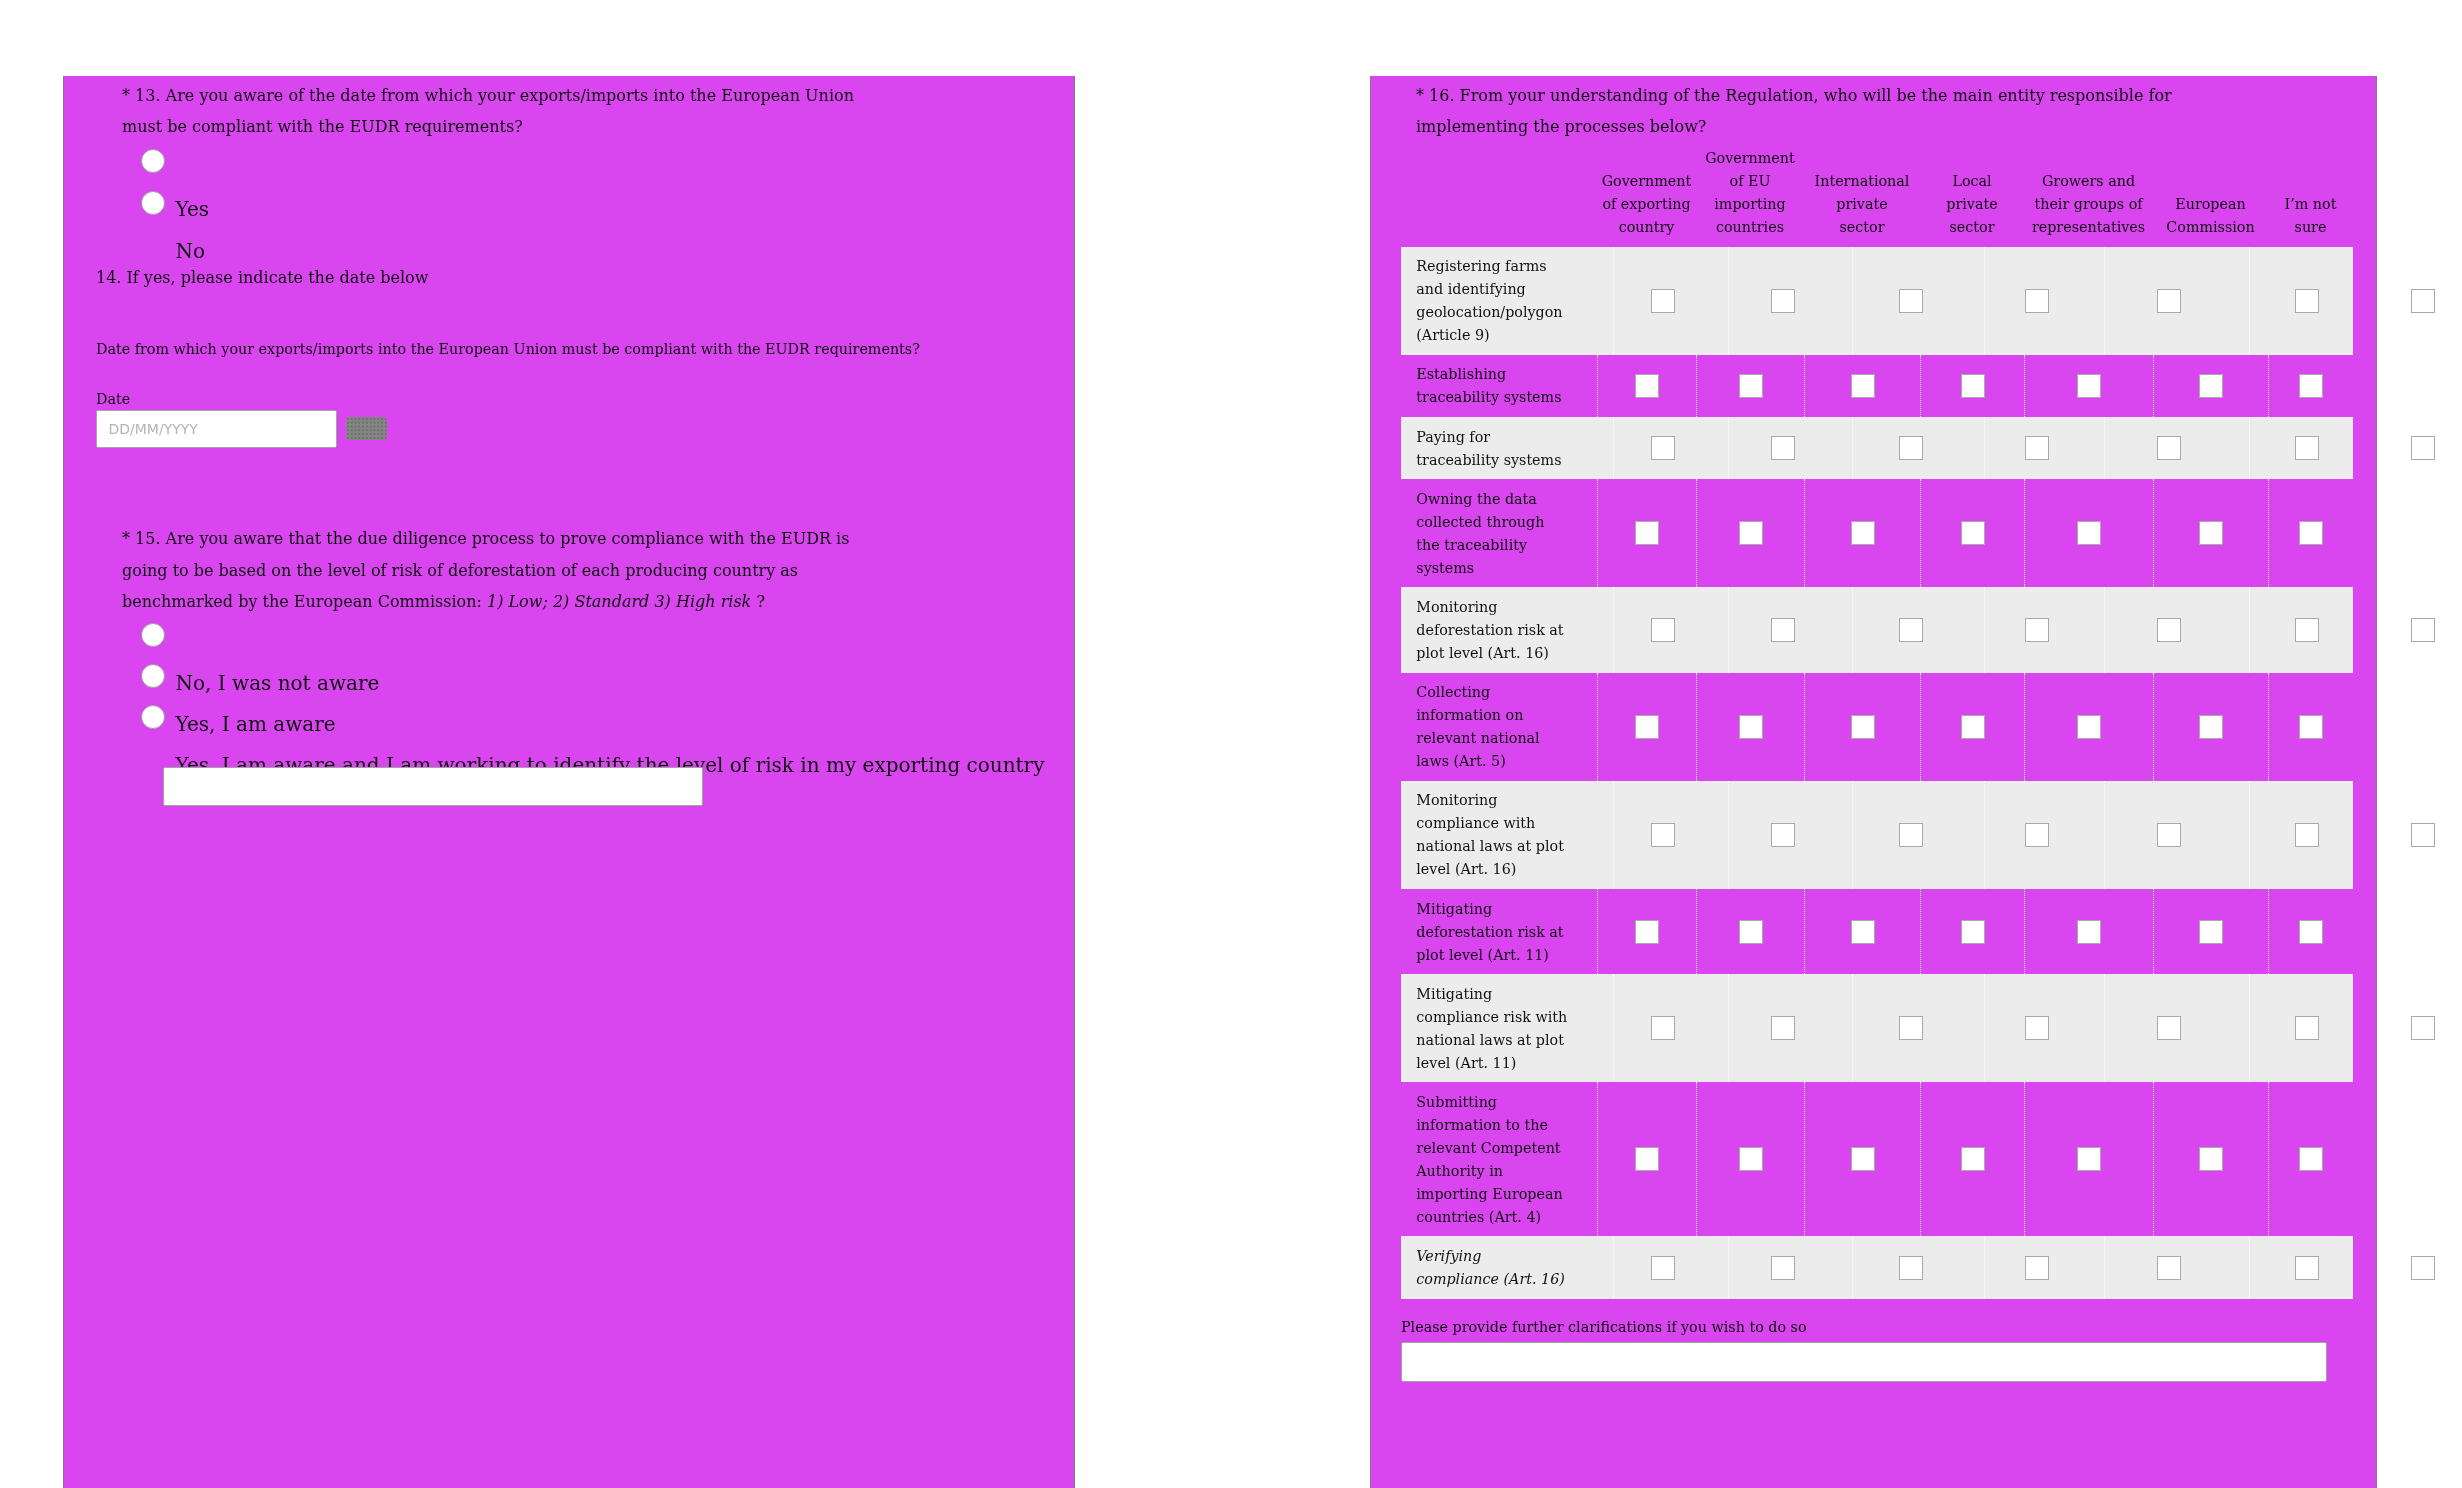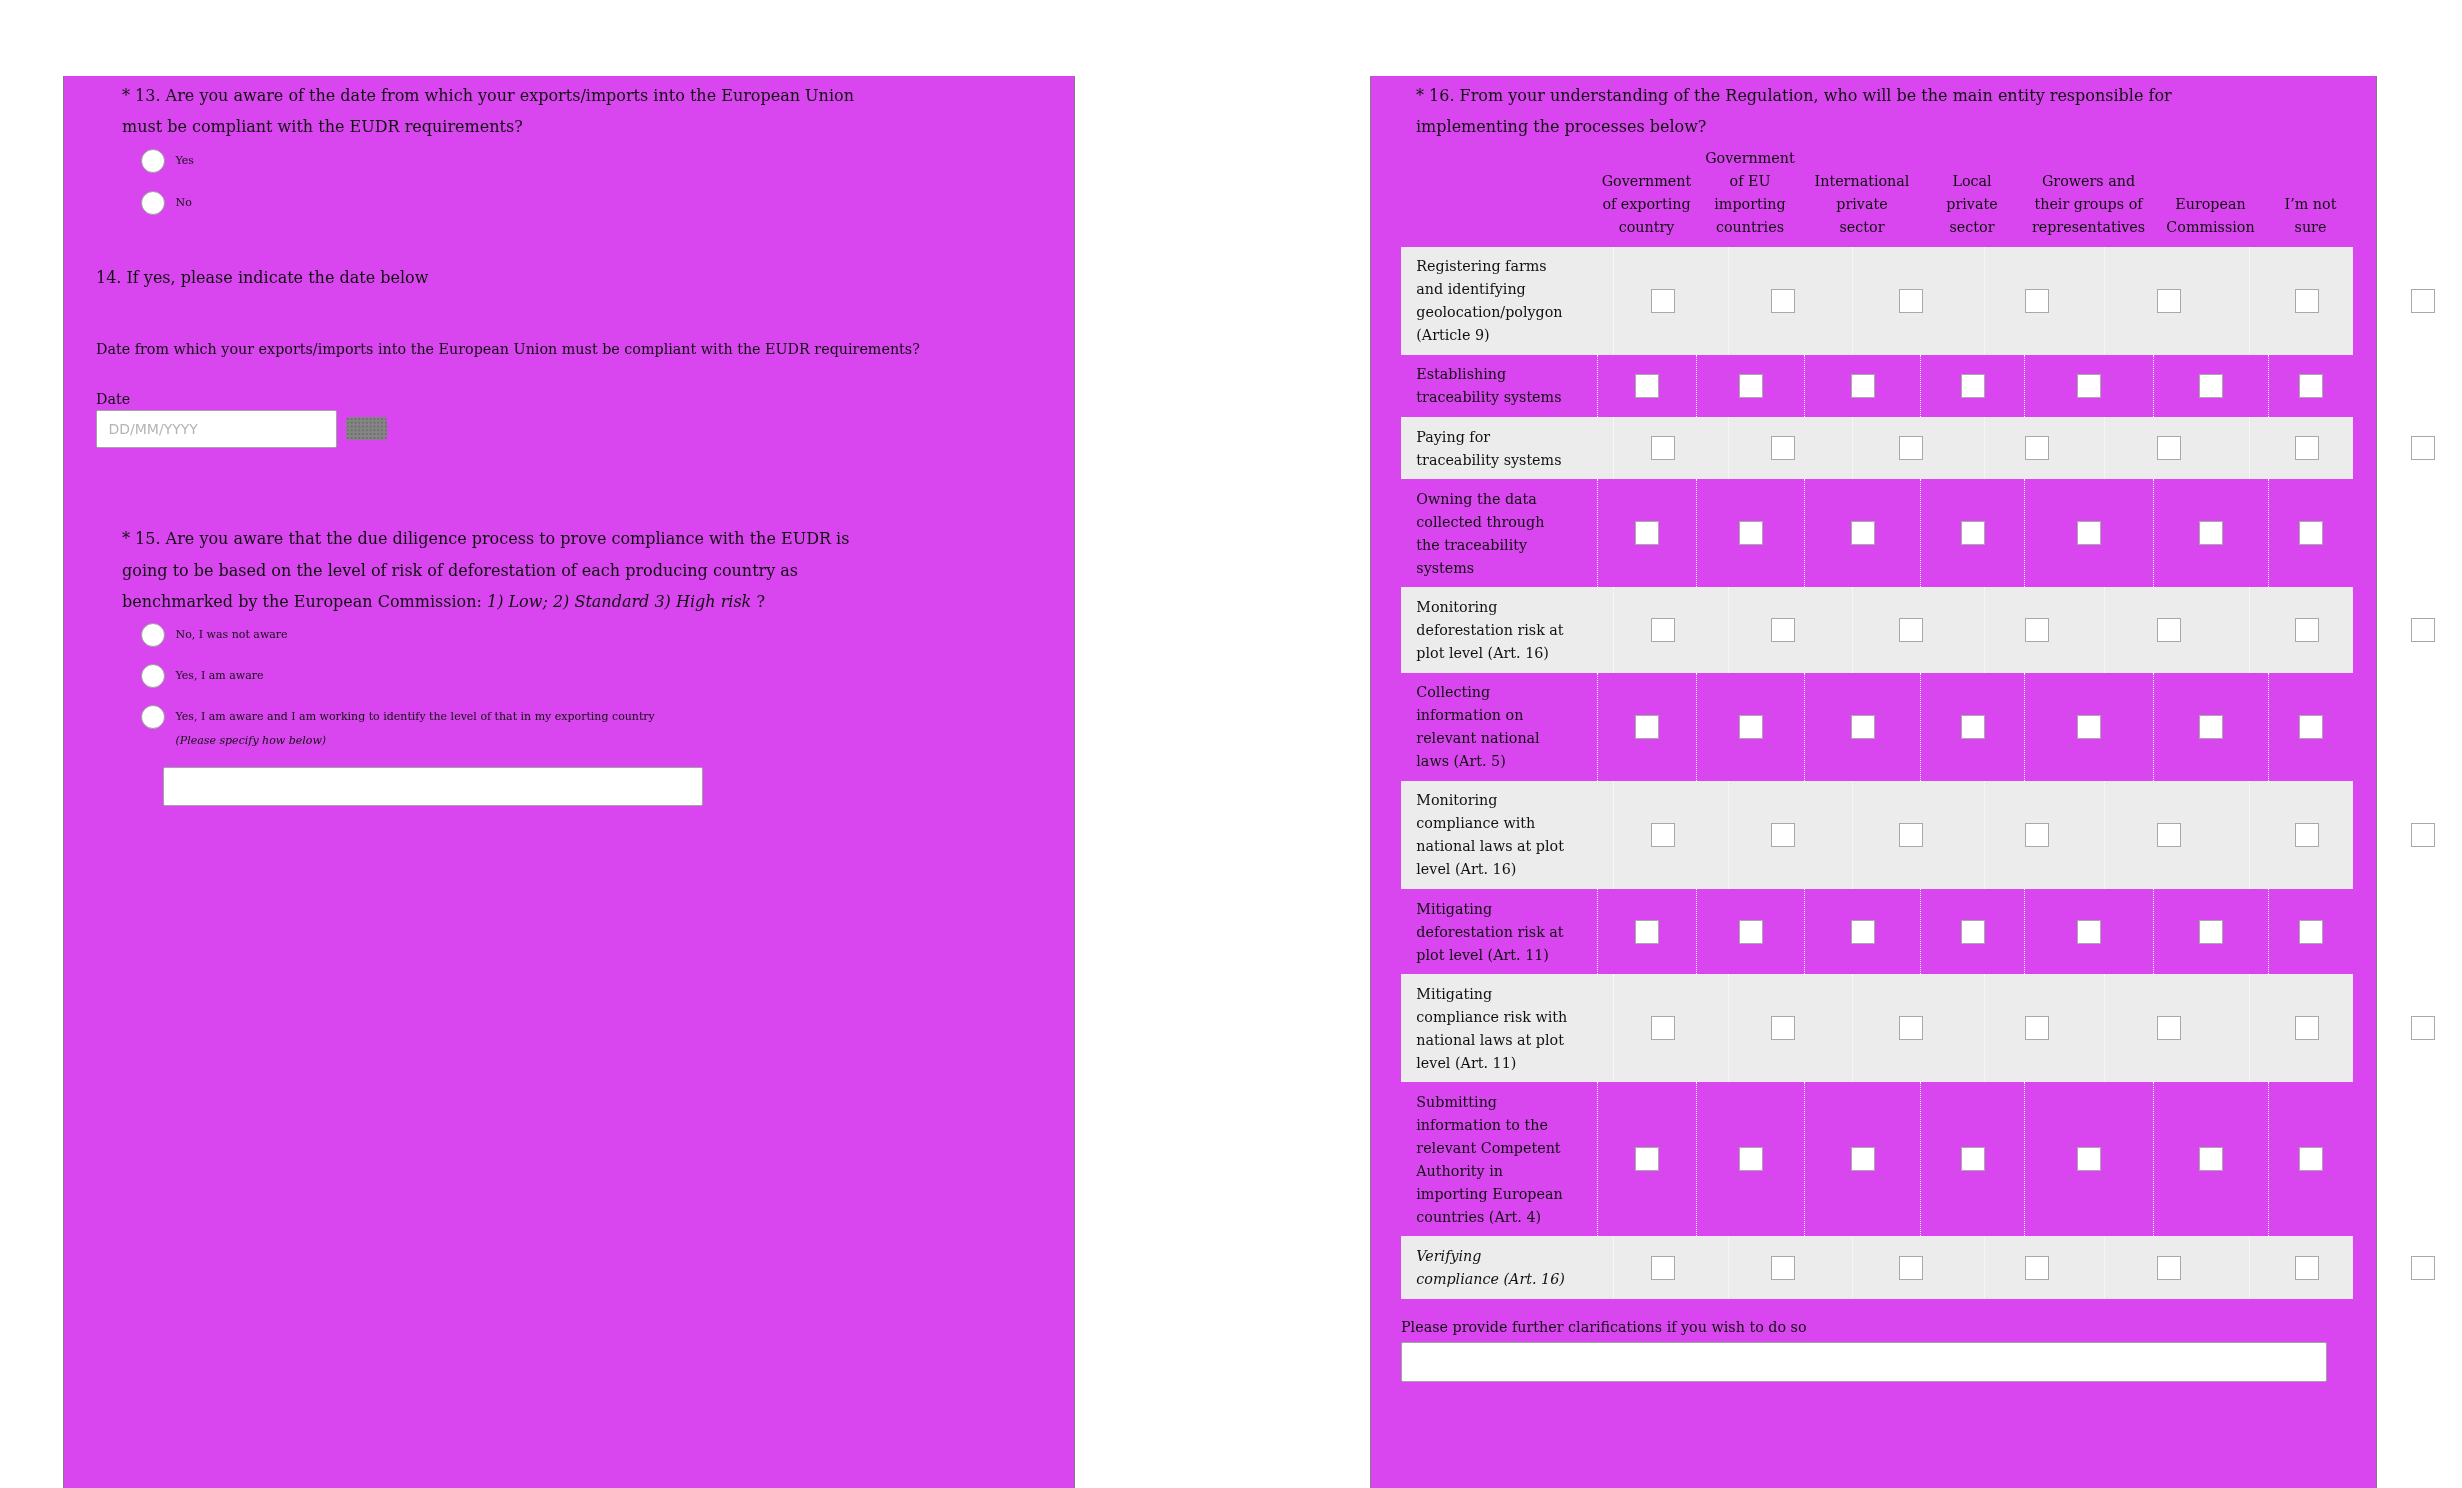--- a/index.html
+++ b/index.html
@@ -22,21 +22,21 @@
     border-left:1.9px solid var(--panel-border);border-right:1.9px solid var(--panel-border);}
   .panel-left{left:63px;width:1012px;}
   .panel-right{left:1370px;width:1007px;}
   .abs{position:absolute;}
   .qtitle{font-size:16px;line-height:31.5px;white-space:pre-line;color:var(--text);}
   .subtext{font-size:14.3px;line-height:23px;white-space:pre-line;}
   
   .opt{position:absolute;display:flex;align-items:flex-start;}
   .radio{flex:0 0 auto;width:24px;height:24px;border:1.4px solid #9c9c9c;border-radius:50%;
     background:#fff;display:inline-block;}
-  .olabel{margin-left:10.5px;font-size:11px;line-height:24px;}
+  .olabel{margin-left:10.5px;font-size:20px;line-height:24px;margin-top:48px;}
   .olabel .note{display:block;font-style:italic;line-height:23px;}
   
   input.txt{position:absolute;border:1.4px solid var(--control-border);border-radius:1.9px;
     background:#fff;font-family:"DejaVu Sans","Liberation Sans",sans-serif;font-size:14px;
     color:#444;padding:0 11.5px;outline:none;}
   input.txt::placeholder{color:var(--placeholder-text);}
   .datebtn{position:absolute;border:none;border-radius:3.8px;background-color:var(--date-button);
     background-image:radial-gradient(#6e6e6e 1px, transparent 1.3px);background-size:3.8px 3.8px;
     cursor:pointer;}
   
@@ -87,21 +87,21 @@
     <span class="radio"></span>
     <span class="olabel">No, I was not aware</span>
   </div>
   <div class="opt" style="left:77px;top:588px;">
     <span class="radio"></span>
     <span class="olabel">Yes, I am aware</span>
   </div>
   <div class="opt" style="left:77px;top:629px;">
     <span class="radio"></span>
     <span class="olabel">
-      <span>Yes, I am aware and I am working to identify the level of that in my exporting country</span>
+      <span>Yes, I am aware and I am working to identify the level of risk in my exporting country</span>
       <em class="note">(Please specify how below)</em>
     </span>
   </div>
 
   <input class="txt" type="text" style="left: 99px; top: 691px; width: 540px; height: 39px;">
 </section>
 
 <section class="panel panel-right">
 
   <div class="qtitle abs" style="left:45px;top:3.8px;width:954px;">* 16. From your understanding of the Regulation, who will be the main entity responsible for

